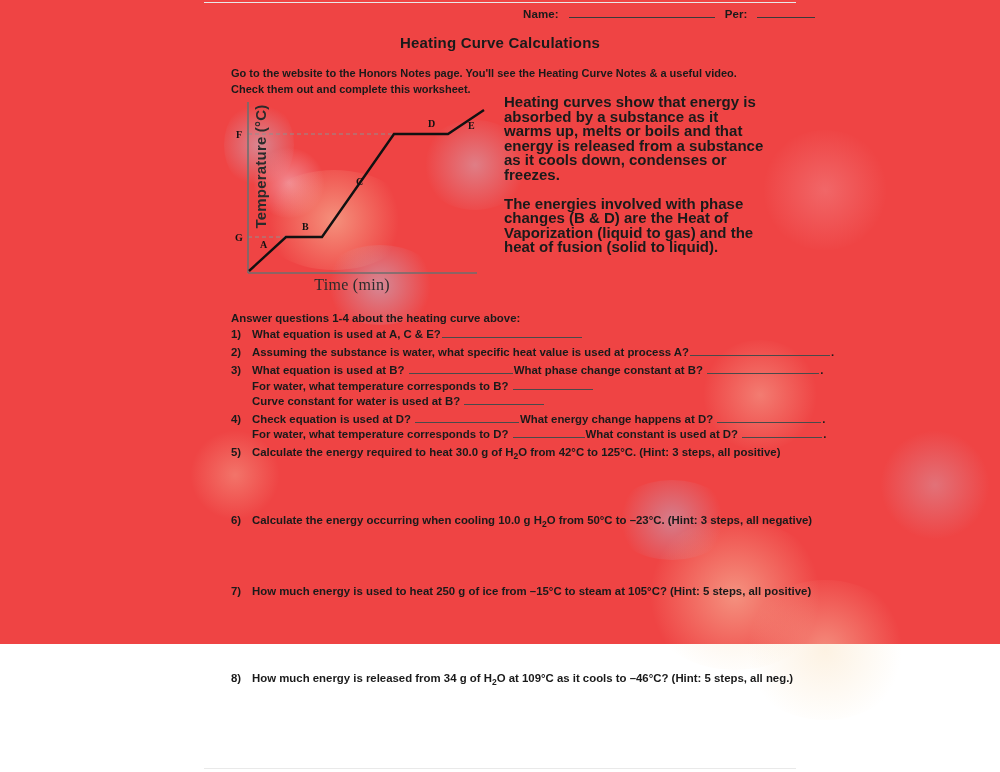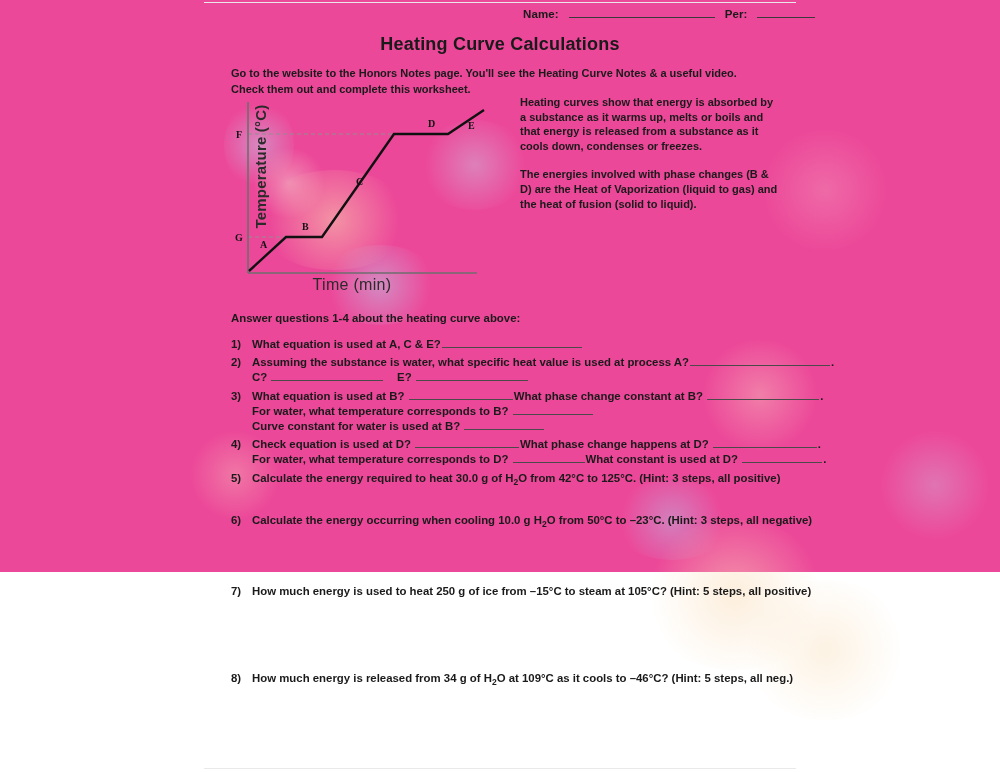--- a/index.html
+++ b/index.html
@@ -13,22 +13,22 @@
     position: relative;
     overflow: hidden;
     font-family: "Liberation Sans", sans-serif;
     color: #1a1a1a;
   }
 
   
   #page {
     position: absolute;
     left: 0; top: 0;
-    width: 1000px; height: 572px;
-    background: #ec4899;
+    width: 1000px; height: 644px;
+    background: #ef4444;
   }
   .page-rule {
     position: absolute;
     height: 1px;
     background: #e9e9e9;
   }
   .page-rule.top { left: 204px; top: 2px; width: 592px; }
   .page-rule.bottom { left: 204px; top: 768px; width: 592px; }
 
   
@@ -67,21 +67,21 @@
   #name-row .rule.long  { width: 146px; }
   #name-row .rule.short { width: 58px; }
   #name-row .gap { display: inline-block; width: 10px; }
 
   
   #title {
     position: absolute;
     left: 0; top: 34px;
     width: 1000px;
     text-align: center;
-    font-size: 18px;
+    font-size: 15px;
     font-weight: bold;
     letter-spacing: .2px;
   }
 
   
   #intro {
     position: absolute;
     left: 231px; top: 66px;
     width: 532px;
     font-size: 11px;
@@ -107,47 +107,47 @@
     font-size: 15px;
     font-weight: bold;
     color: #2b2b2b;
     letter-spacing: .2px;
   }
   .axis-title-x {
     position: absolute;
     left: 36px; top: 180px;
     width: 200px;
     text-align: center;
-    font-family: Liberation Sans, sans-serif;
+    font-family: Liberation Serif, serif;
     font-size: 16px;
     color: #2b2b2b;
     letter-spacing: .3px;
   }
 
   
   #info {
     position: absolute;
-    left: 520px; top: 95px;
+    left: 504px; top: 95px;
     width: 262px;
-    font-size: 11px;
+    font-size: 15px;
     line-height: 14.6px;
     font-weight: bold;
   }
   #info p { margin: 0 0 14px 0; }
   #info p:last-child { margin-bottom: 15px; }
 
   
   #questions {
     position: absolute;
     left: 231px; top: 312px;
     width: 540px;
     font-size: 11.4px;
     font-weight: bold;
   }
-  .q-lead { margin-bottom: 13px; }
+  .q-lead { margin-bottom: 3px; }
   .q {
     position: relative;
     padding-left: 21px;
     margin-bottom: 3px;
     line-height: 15.2px;
   }
   .q .num {
     position: absolute;
     left: 0; top: 0;
   }
@@ -234,42 +234,39 @@
       <div class="line">
         <span>What equation is used at A, C &amp; E?</span><span class="blank w140"></span>
       </div>
     </div>
 
     <div class="q">
       <span class="num">2)</span>
       <div class="line">
         <span>Assuming the substance is water, what specific heat value is used at process A?</span><span class="blank w140"></span><span>.</span>
       </div>
-      <div class="line">
-        <span>C?</span> <span class="blank w112"></span>&nbsp;&nbsp;&nbsp;&nbsp;<span>E?</span> <span class="blank w112"></span>
-      </div>
     </div>
 
     <div class="q">
       <span class="num">3)</span>
       <div class="line">
         <span>What equation is used at B?</span> <span class="blank w104"></span><span>What phase change constant at B?</span> <span class="blank w112"></span><span>.</span>
       </div>
       <div class="line">
         <span>For water, what temperature corresponds to B?</span> <span class="blank w80"></span>
       </div>
       <div class="line">
         <span>Curve constant for water is used at B?</span> <span class="blank w80"></span>
       </div>
     </div>
 
     <div class="q">
       <span class="num">4)</span>
       <div class="line">
-        <span>Check equation is used at D?</span> <span class="blank w104"></span><span>What phase change happens at D?</span> <span class="blank w104"></span><span>.</span>
+        <span>Check equation is used at D?</span> <span class="blank w104"></span><span>What energy change happens at D?</span> <span class="blank w104"></span><span>.</span>
       </div>
       <div class="line">
         <span>For water, what temperature corresponds to D?</span> <span class="blank w72"></span><span>What constant is used at D?</span> <span class="blank w80"></span><span>.</span>
       </div>
     </div>
 
     <div class="q">
       <span class="num">5)</span>
       <div class="line">
         <span>Calculate the energy required to heat 30.0 g of H</span><sub>2</sub><span>O from 42°C to 125°C. (Hint: 3 steps, all positive)</span>

